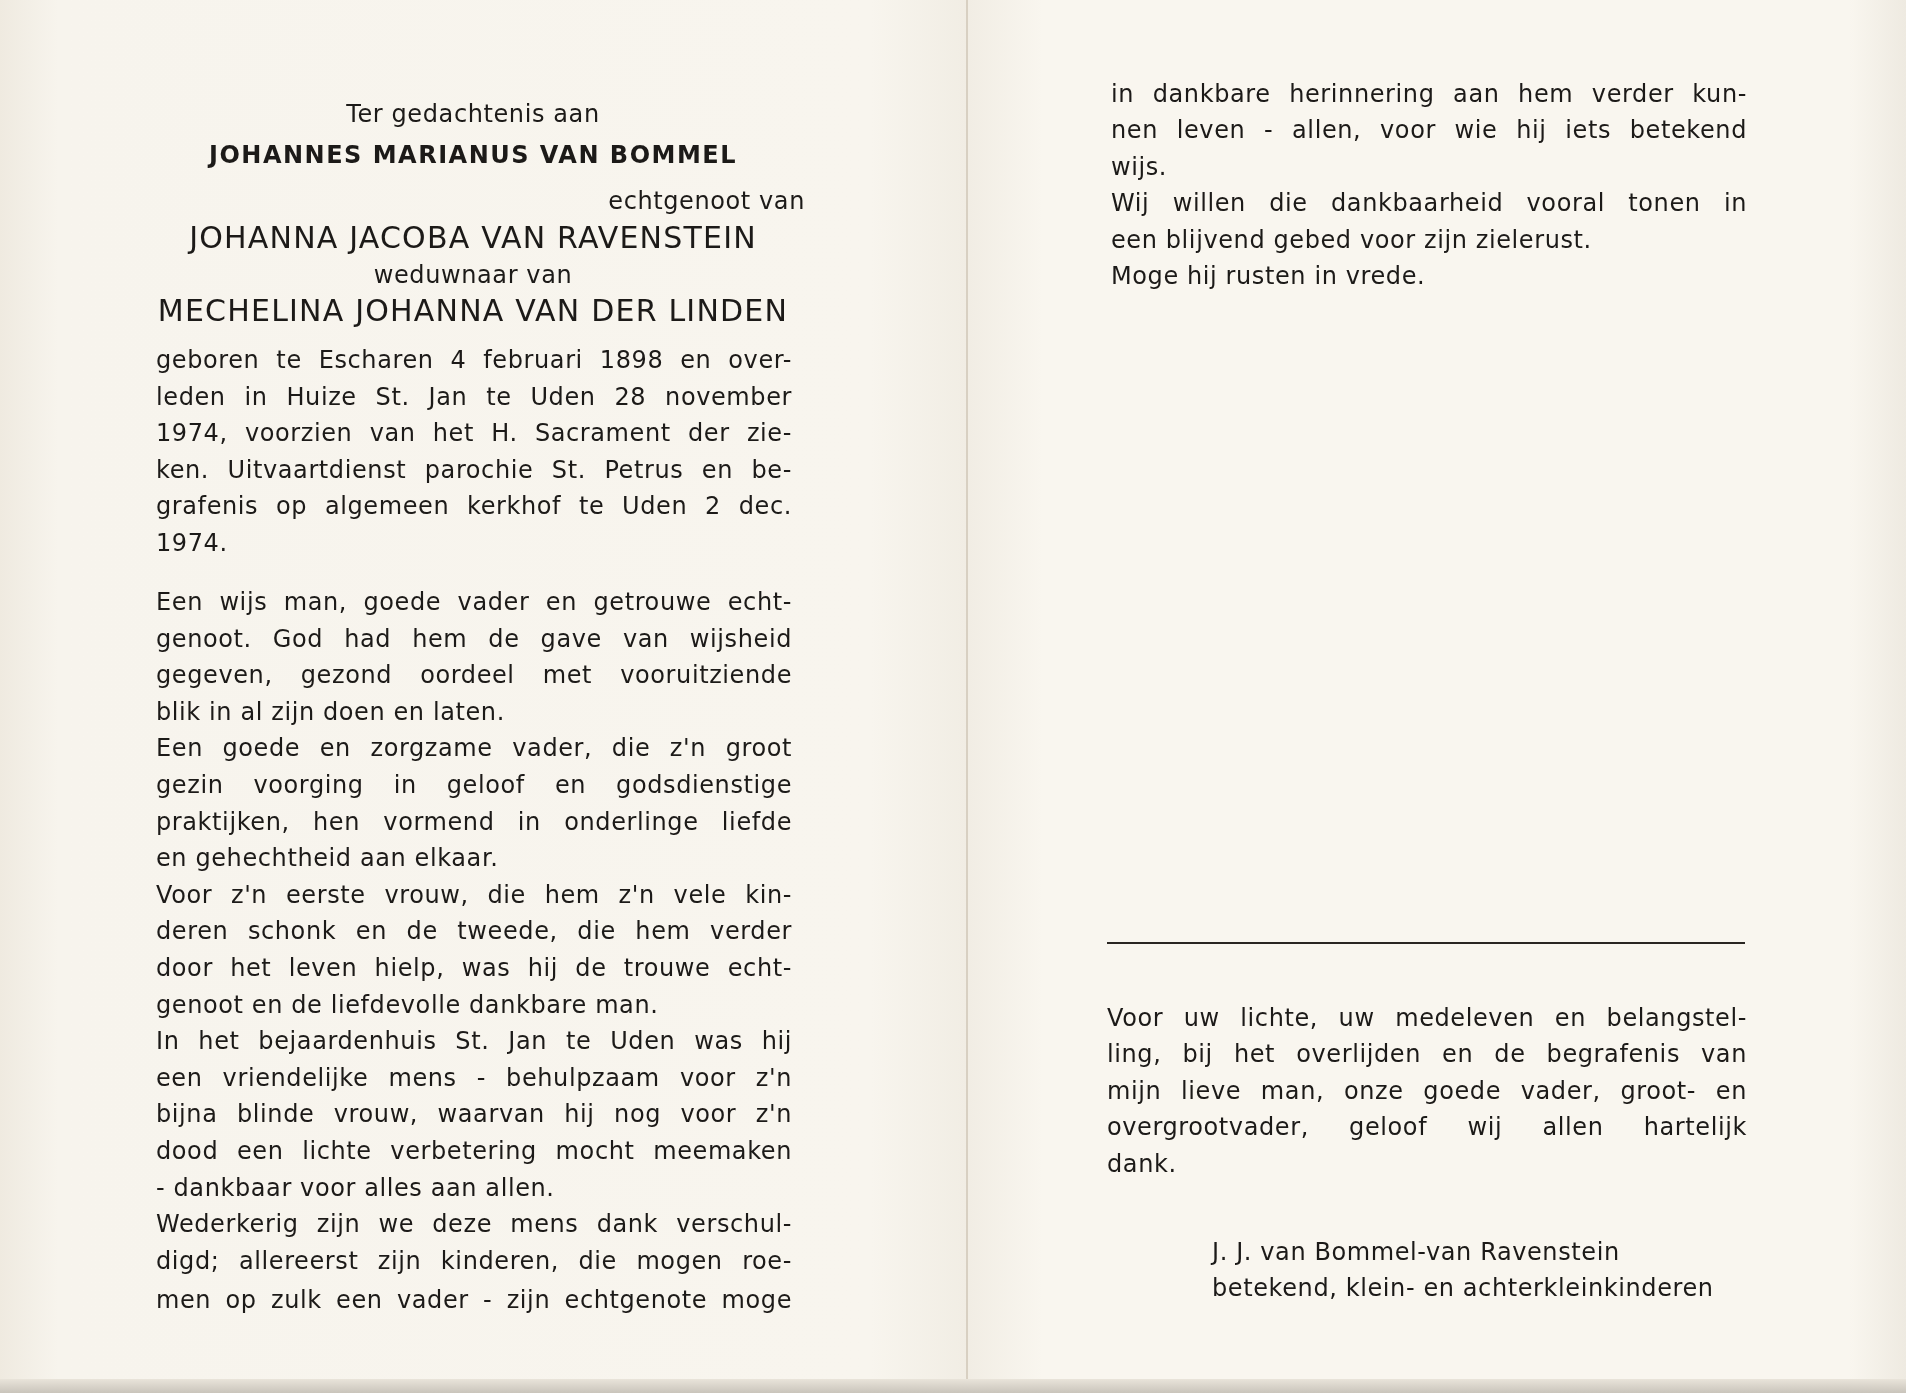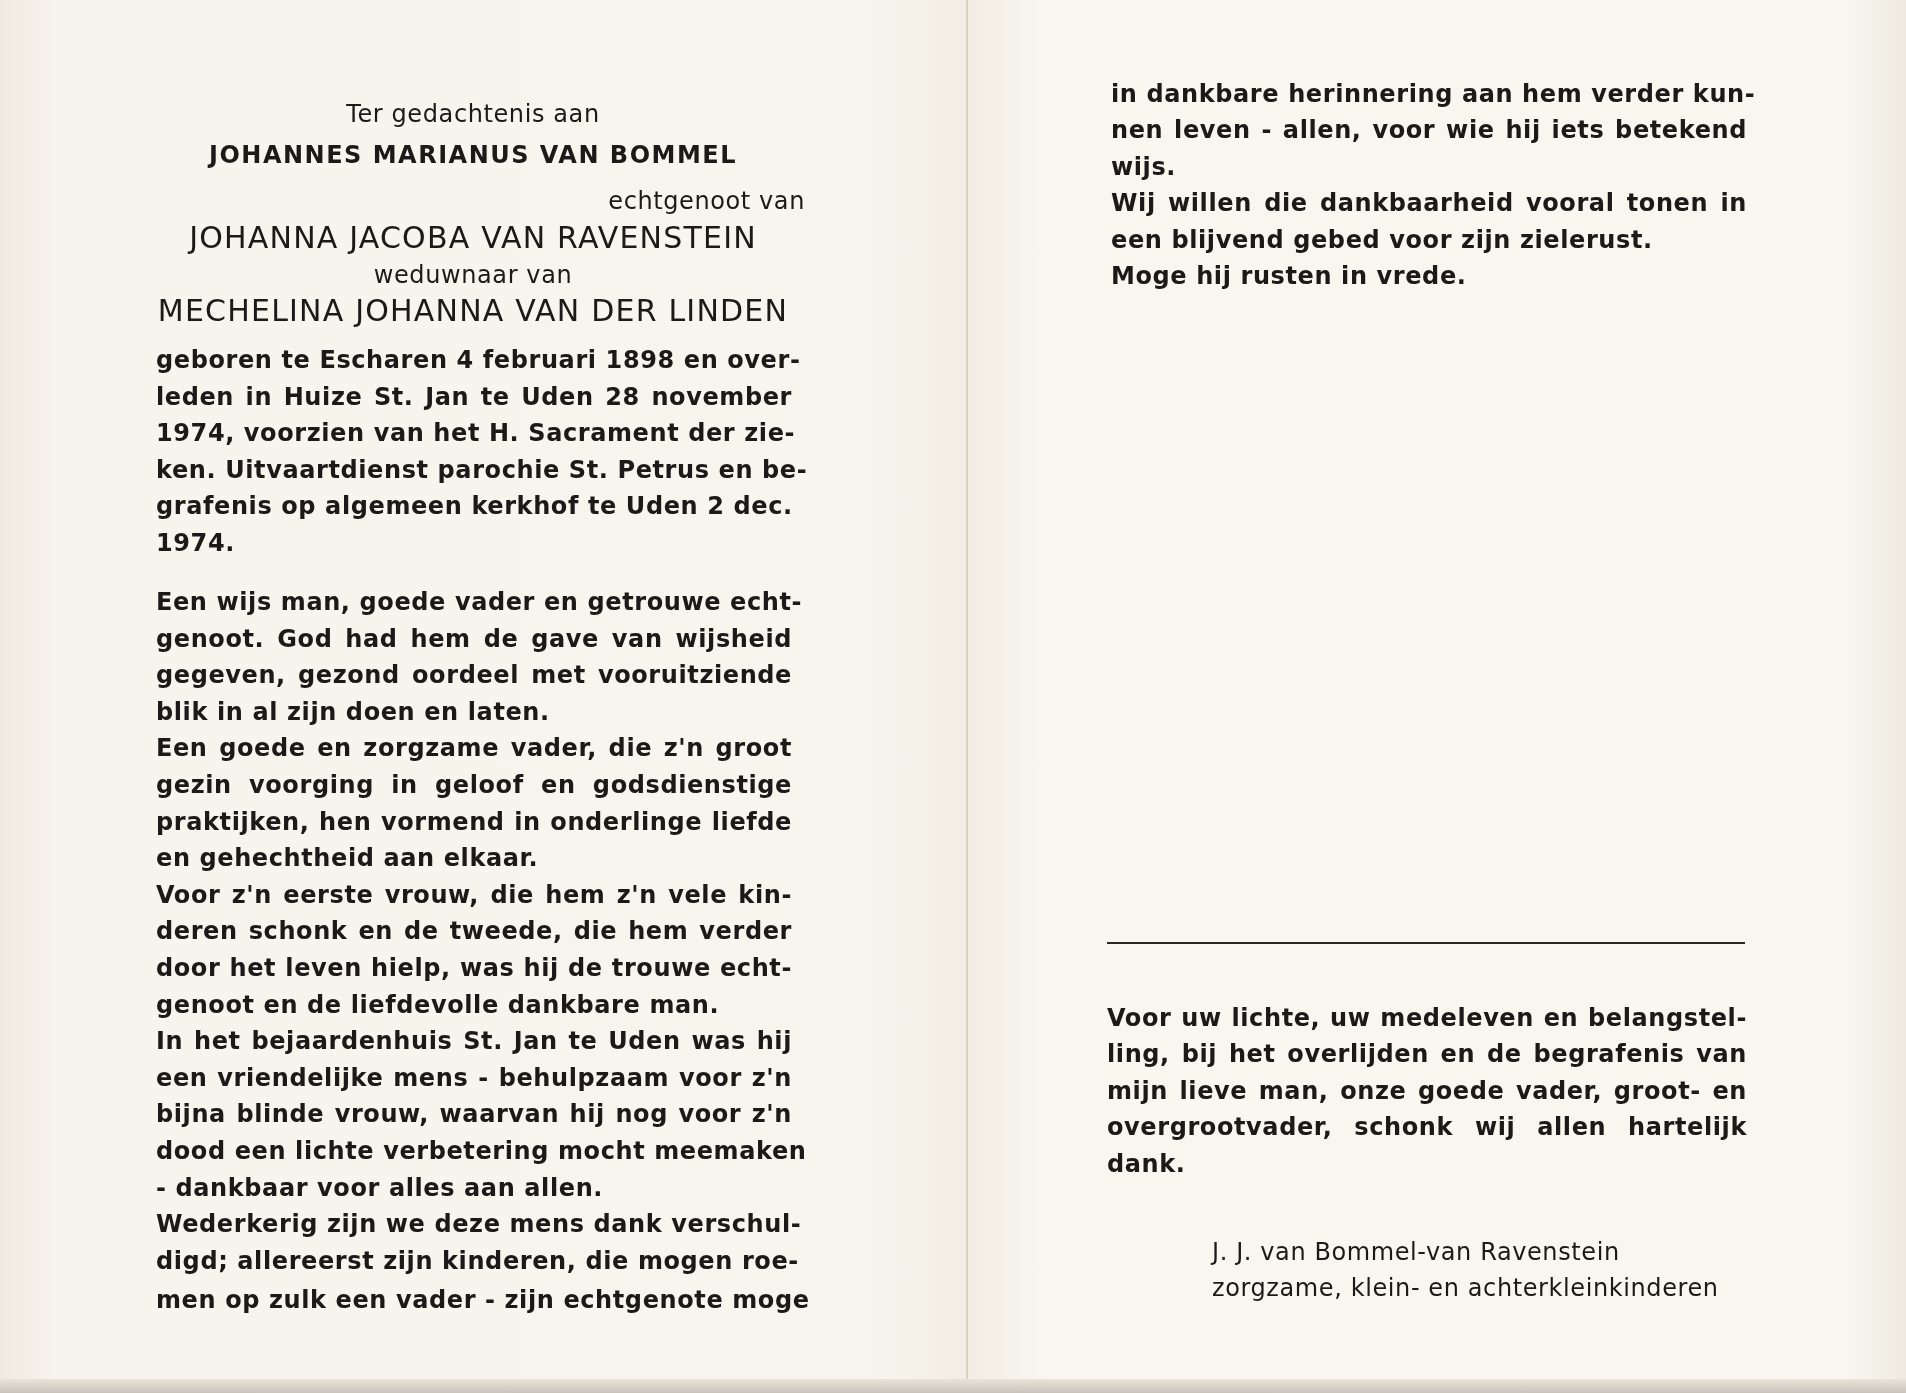--- a/index.html
+++ b/index.html
@@ -5,21 +5,21 @@
   html,body{margin:0;padding:0;}
   body{width:1906px;height:1393px;position:relative;overflow:hidden;
     background:#f6f2ea;font-family:"DejaVu Sans","Liberation Sans",sans-serif;color:#1c1a18;}
   .page{position:absolute;top:0;height:1393px;background:#f8f5ee;}
   .page.left{left:0;width:967px;background:linear-gradient(90deg,#efeae0 0%,#f7f4ed 6%,#f8f5ee 90%,#f1ede4 100%);}
   .page.right{left:968px;width:938px;background:linear-gradient(90deg,#f1ede4 0%,#f9f6ef 8%,#f9f6ef 94%,#eeeae1 100%);}
   .fold{position:absolute;left:966px;top:0;width:2px;height:1393px;background:#d8d0c2;}
   .bottom-edge{position:absolute;left:0;bottom:0;width:1906px;height:14px;background:linear-gradient(#e9e4da,#c9c4bb);}
   .line{position:absolute;white-space:nowrap;font-size:24px;letter-spacing:0.6px;line-height:30px;}
   .center{text-align:center;}
-  .just{text-align:justify;text-align-last:justify;font-weight:bold;}
+  .just{text-align:justify;text-align-last:justify;}
   .just.last{text-align-last:left;}
   .title{font-weight:bold;font-size:24px;letter-spacing:1.5px;}
   .caps{font-size:30px;letter-spacing:1.2px;}
   .rule{position:absolute;left:1107px;top:942px;width:638px;height:2px;background:#2a2622;}
 </style>
 </head>
 <body>
 
 <div class="page left"></div>
 <div class="page right"></div>
@@ -73,19 +73,19 @@
     <div class="line just last" style="left: 1111px; width: 636px; top: 224.6px;">een blijvend gebed voor zijn zielerust.</div>
     <div class="line just last" style="left: 1111px; width: 636px; top: 261px;">Moge hij rusten in vrede.</div>
   </div>
 
 <div class="rule"></div>
 
 <div id="thanks">
     <div class="line just" style="left: 1107px; width: 640px; top: 1003px;">Voor uw lichte, uw medeleven en belangstel-</div>
     <div class="line just" style="left: 1107px; width: 640px; top: 1039.4px;">ling, bij het overlijden en de begrafenis van</div>
     <div class="line just" style="left: 1107px; width: 640px; top: 1075.8px;">mijn lieve man, onze goede vader, groot- en</div>
-    <div class="line just" style="left: 1107px; width: 640px; top: 1112.2px;">overgrootvader, schonk wij allen hartelijk</div>
+    <div class="line just" style="left: 1107px; width: 640px; top: 1112.2px;">overgrootvader, geloof wij allen hartelijk</div>
     <div class="line just last" style="left: 1107px; width: 640px; top: 1148.6px;">dank.</div>
   </div>
 <div id="sig">
     <div class="line" style="left: 1212px; width: 536px; top: 1237px;">J. J. van Bommel-van Ravenstein</div>
-    <div class="line" style="left: 1212px; width: 536px; top: 1272.5px;">zorgzame, klein- en achterkleinkinderen</div>
+    <div class="line" style="left: 1212px; width: 536px; top: 1272.5px;">betekend, klein- en achterkleinkinderen</div>
   </div>
 
 </body></html>

